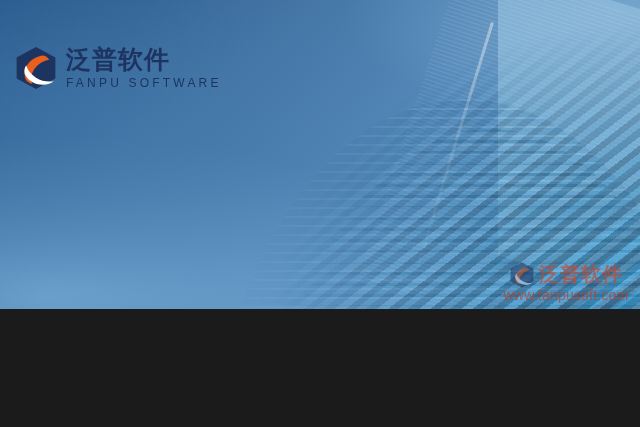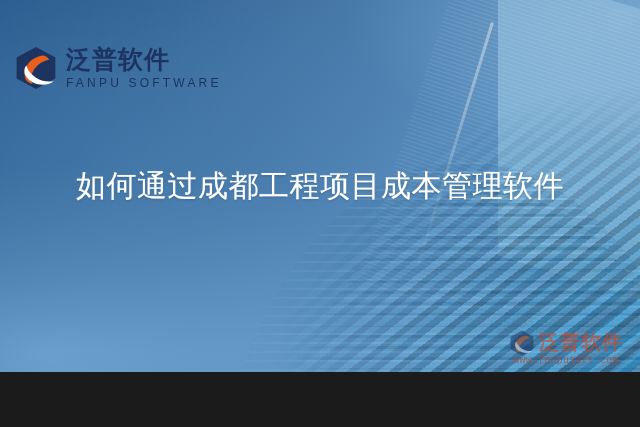--- a/index.html
+++ b/index.html
@@ -3,21 +3,21 @@
 <meta charset="utf-8">
 <style>
   html, body {
     margin: 0;
     padding: 0;
     background: #1b1b1b;
   }
   #banner {
     position: relative;
     width: 640px;
-    height: 372px;
+    height: 309px;
     overflow: hidden;
     font-family: "Liberation Sans", sans-serif;
     background: #3a6fa5;
   }
 
   
   .bg-sky {
     position: absolute;
     inset: 0;
     background:
@@ -223,22 +223,22 @@
   }
   .wm-mark { width: 26px; height: 26px; display: block; opacity: 0.9; }
   .wm-cn {
     font-family: "Liberation Sans", sans-serif;
     font-size: 20px;
     font-weight: 700;
     color: rgba(196, 74, 50, 0.80);
     letter-spacing: 1px;
   }
   .wm-url {
-    font-family: Liberation Mono, monospace;
-    font-size: 10px;
+    font-family: Liberation Sans, sans-serif;
+    font-size: 14px;
     color: rgba(186, 64, 42, 0.85);
     letter-spacing: 0.2px;
     margin-top: -1px;
   }
 </style>
 </head>
 <body>
 
 <div id="banner">
 
@@ -263,21 +263,20 @@
       <path d="M62,22 C40,26 24,44 24,64 C24,76 31,84 42,86 C38,78 38,66 44,56 C52,42 66,33 80,31 C76,25 70,21 62,22 Z" fill="#e8601c"></path>
       <path d="M24,62 C30,78 46,88 66,88 C76,88 84,85 90,80 C78,82 62,80 50,72 C38,64 30,54 28,44 C24,49 23,56 24,62 Z" fill="#ffffff"></path>
     </svg>
     <div class="logo-words">
       <span class="logo-cn">泛普软件</span>
       <span class="logo-en">FANPU SOFTWARE</span>
     </div>
   </div>
 
   <div class="headline">
-    <span class="headline-line">如何通过成都工程项目成本管理软件</span>
   </div>
 
   <div class="watermark">
     <div class="wm-row">
       <svg class="wm-mark" viewBox="0 0 100 100">
         <polygon points="50,2 94,26 94,74 50,98 6,74 6,26" fill="#1d3461" opacity="0.75"></polygon>
         <path d="M62,22 C40,26 24,44 24,64 C24,76 31,84 42,86 C38,78 38,66 44,56 C52,42 66,33 80,31 C76,25 70,21 62,22 Z" fill="#c8561e" opacity="0.85"></path>
         <path d="M24,62 C30,78 46,88 66,88 C76,88 84,85 90,80 C78,82 62,80 50,72 C38,64 30,54 28,44 C24,49 23,56 24,62 Z" fill="#cfe4f2" opacity="0.8"></path>
       </svg>
       <span class="wm-cn">泛普软件</span>

